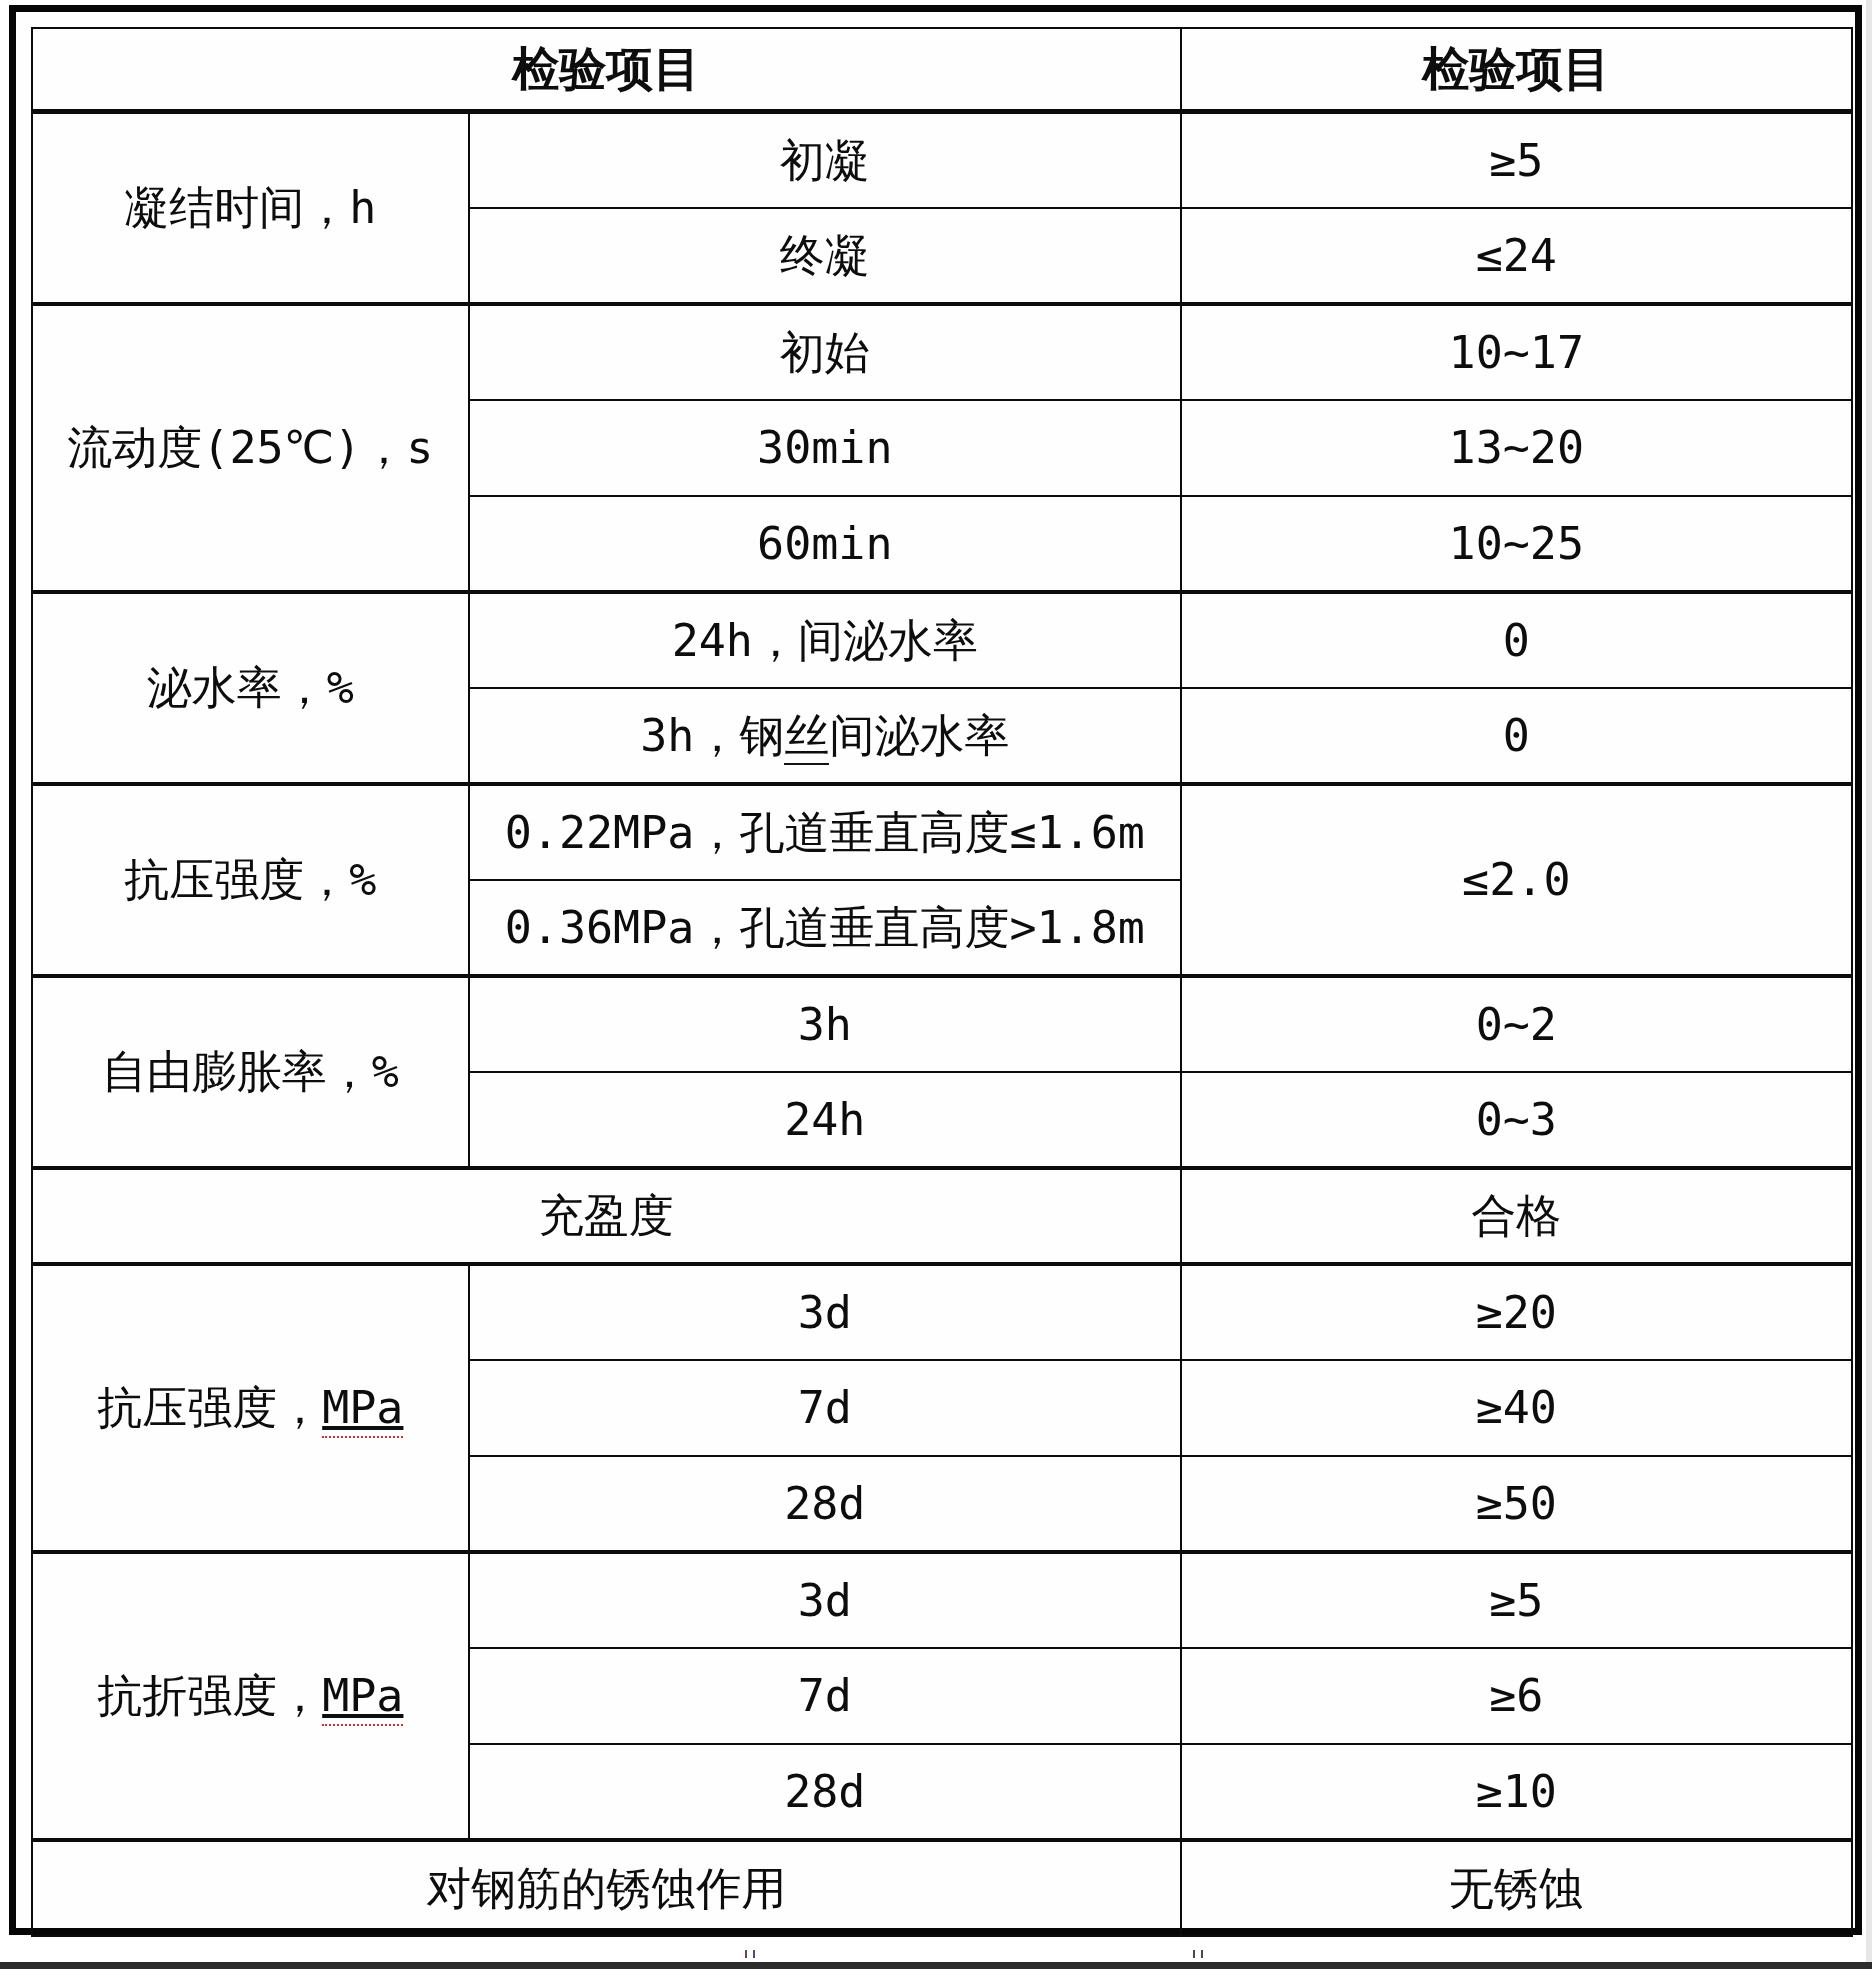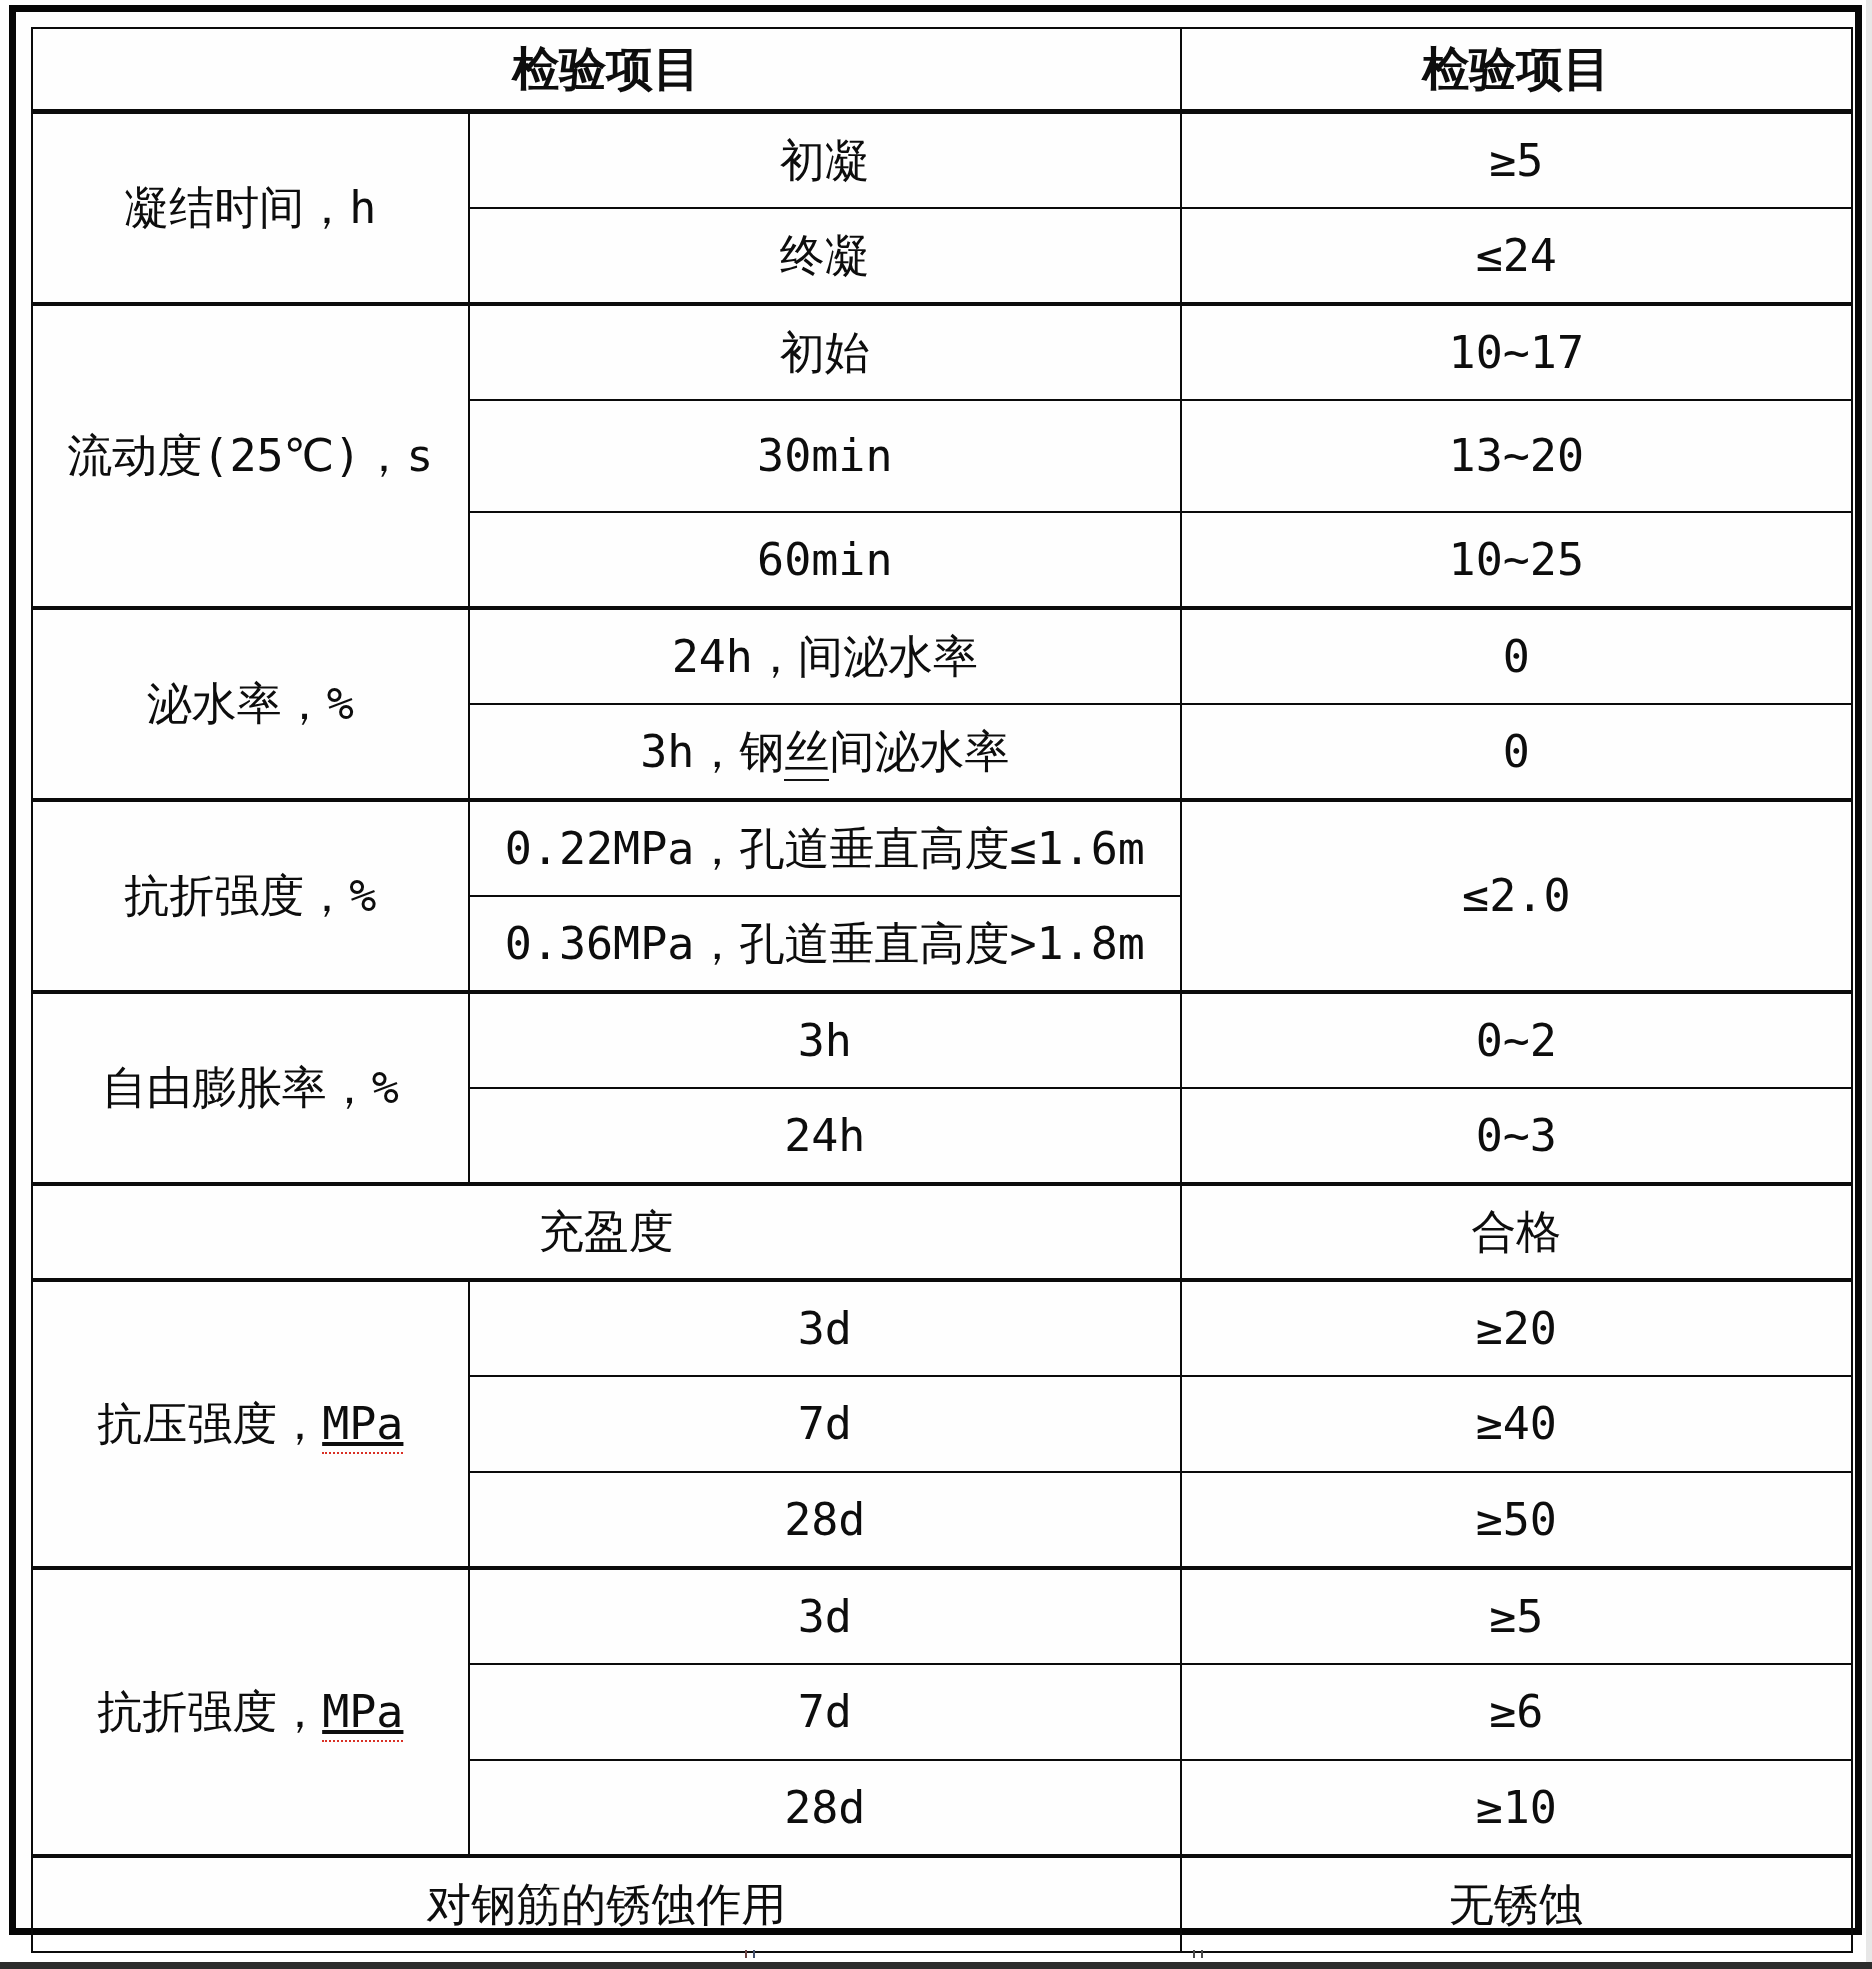--- a/index.html
+++ b/index.html
@@ -65,41 +65,41 @@
     <tr style="height:96px">
       <td>终凝</td>
       <td>≤24</td>
     </tr>
 
     <tr class="grp" style="height:96px">
       <td rowspan="3">流动度(25℃)，s</td>
       <td>初始</td>
       <td>10~17</td>
     </tr>
-    <tr style="height:112px">
+    <tr style="height:96px">
       <td>30min</td>
       <td>13~20</td>
     </tr>
     <tr style="height:96px">
       <td>60min</td>
       <td>10~25</td>
     </tr>
 
     <tr class="grp" style="height:96px">
       <td rowspan="2">泌水率，%</td>
       <td>24h，间泌水率</td>
       <td>0</td>
     </tr>
     <tr style="height:96px">
       <td><span>3h，钢</span><span class="u-black">丝</span><span>间泌水率</span></td>
       <td>0</td>
     </tr>
 
     <tr class="grp" style="height:96px">
-      <td rowspan="2">抗折强度，%</td>
+      <td rowspan="2">抗压强度，%</td>
       <td>0.22MPa，孔道垂直高度≤1.6m</td>
       <td rowspan="2">≤2.0</td>
     </tr>
     <tr style="height:96px">
       <td>0.36MPa，孔道垂直高度&gt;1.8m</td>
     </tr>
 
     <tr class="grp" style="height:96px">
       <td rowspan="2">自由膨胀率，%</td>
       <td>3h</td>

